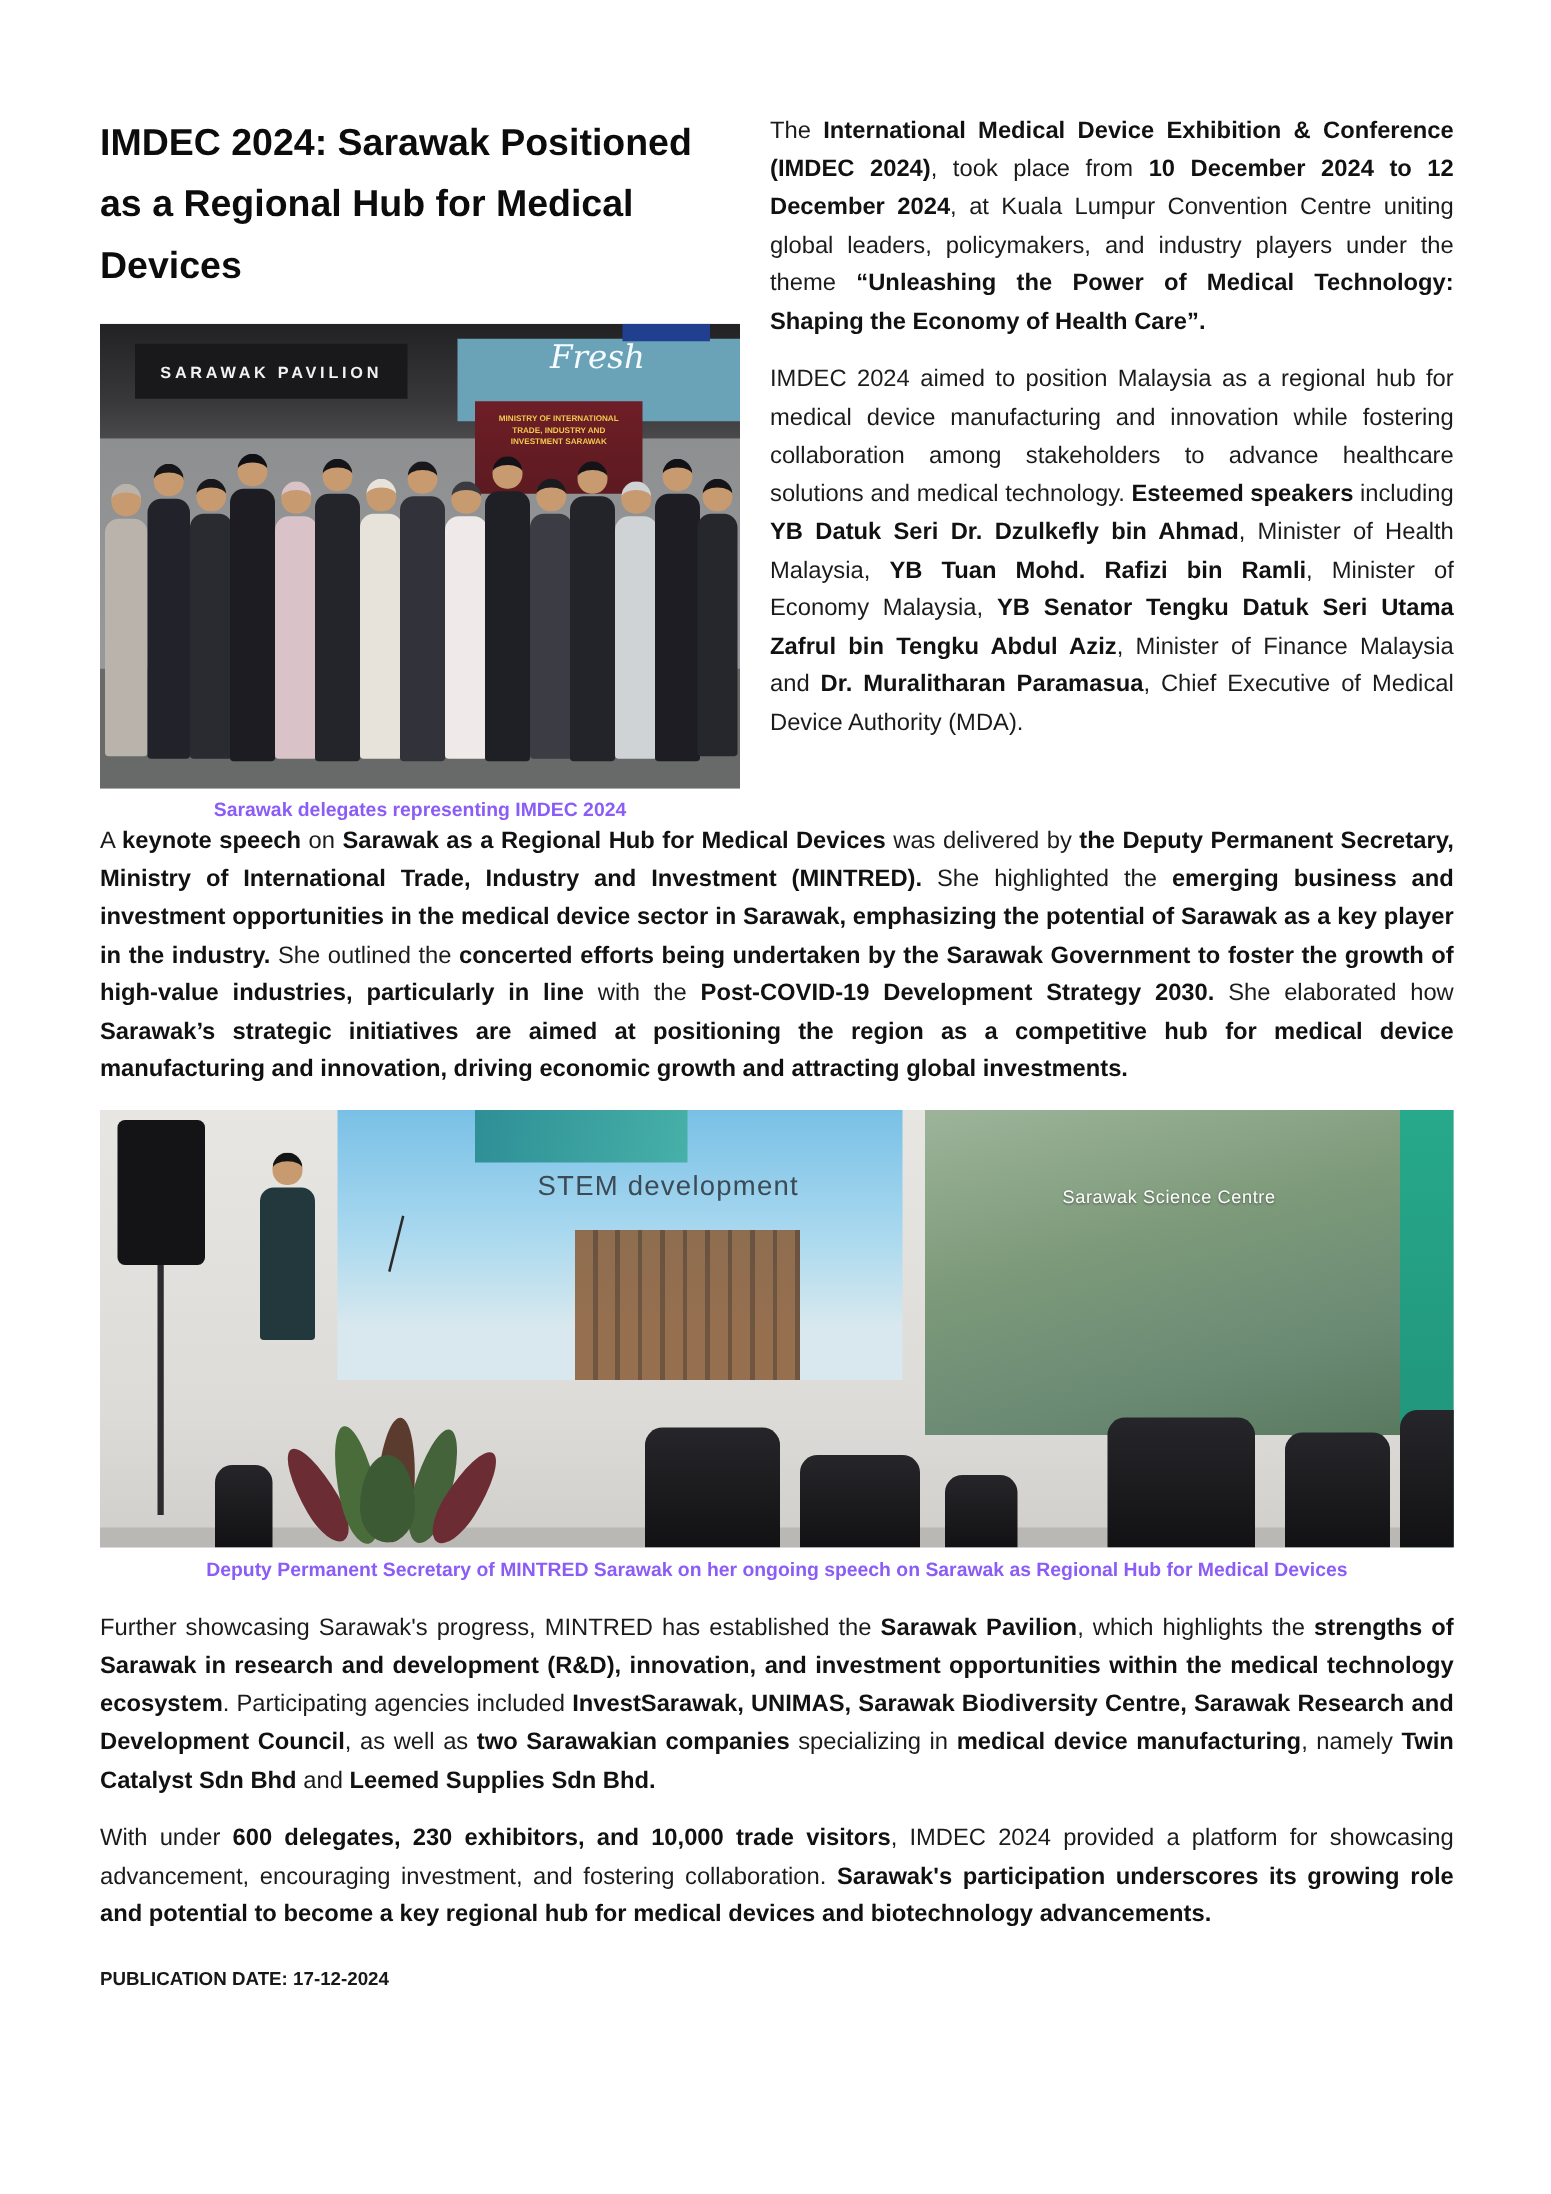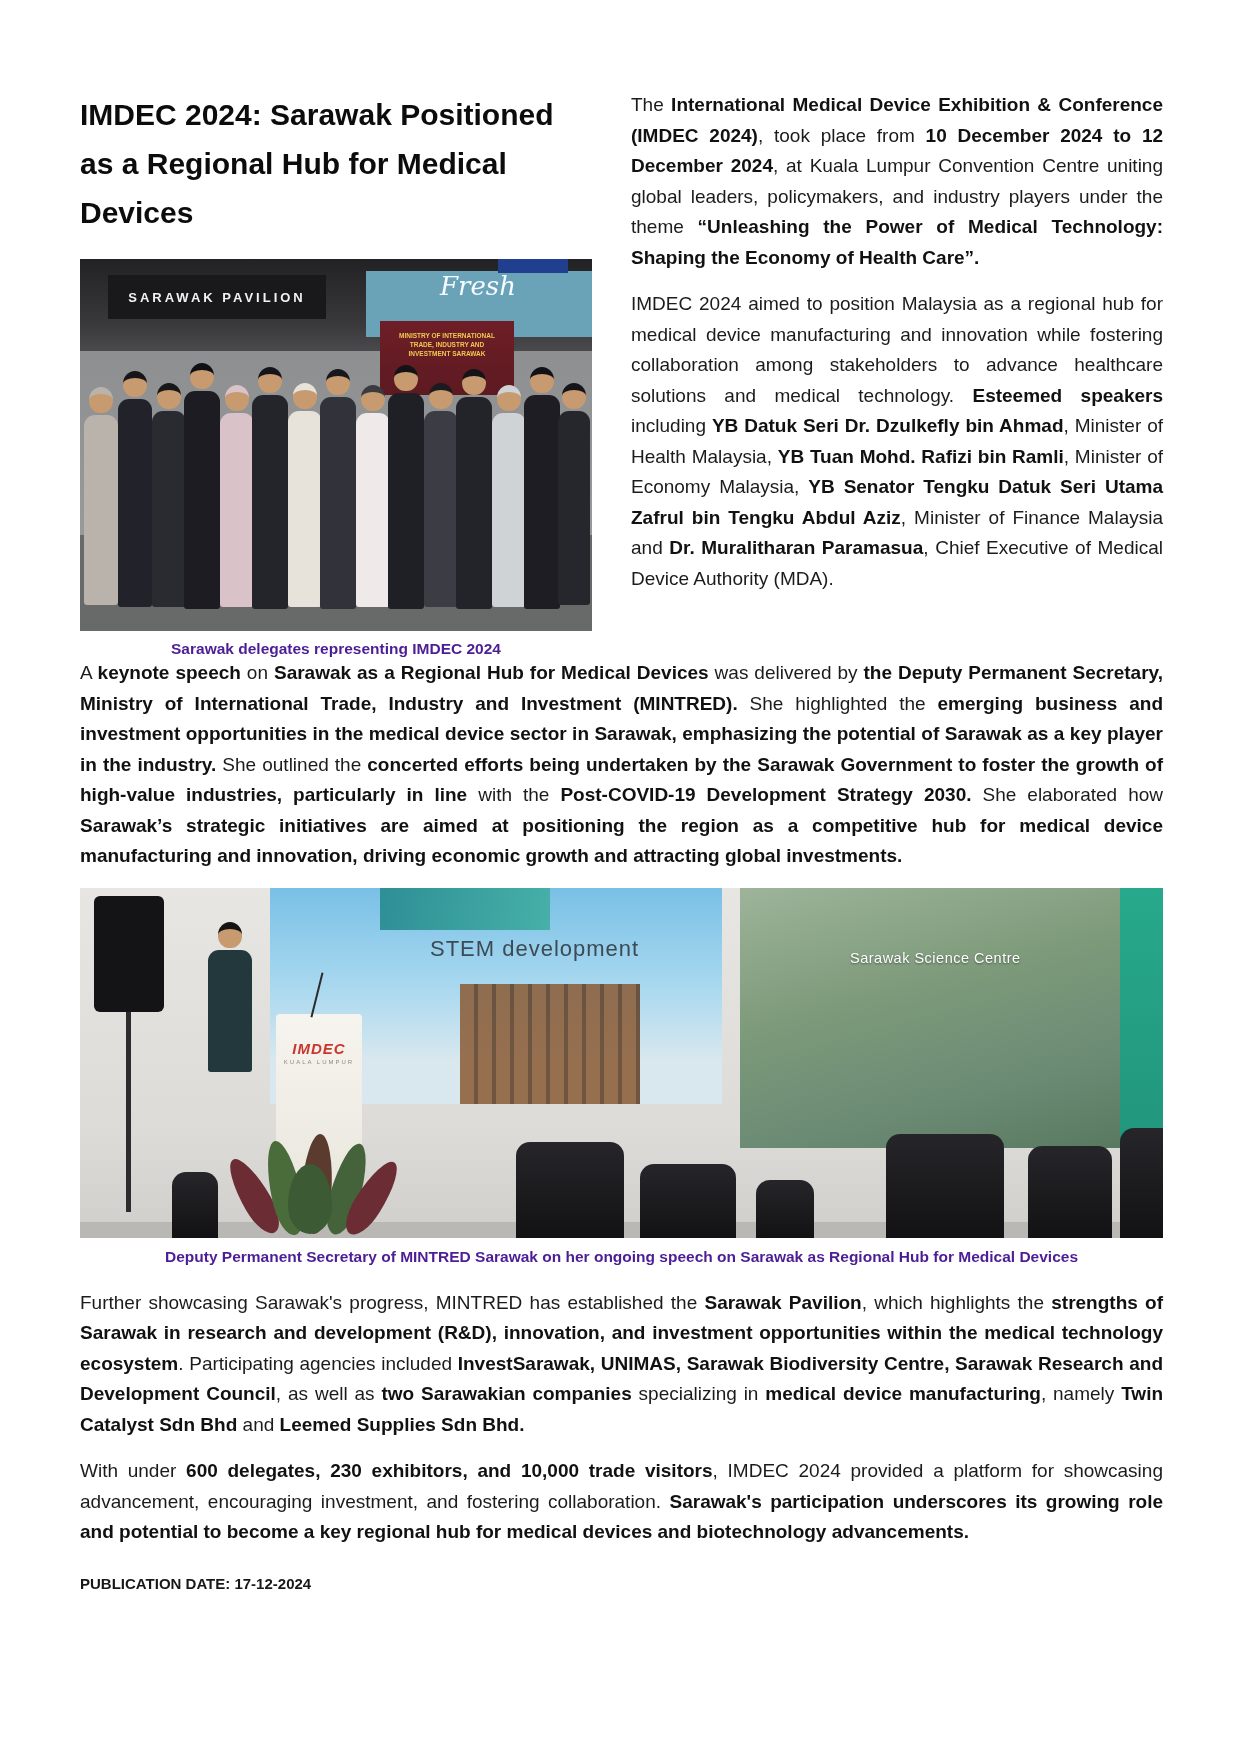--- a/index.html
+++ b/index.html
@@ -5,38 +5,38 @@
   * { margin:0; padding:0; box-sizing:border-box; }
   html,body { background:#ffffff; }
   body {
     width:1241px; height:1755px; overflow:hidden;
     font-family:"Liberation Sans", sans-serif;
     color:#181818;
   }
   .page { padding:90px 78px 0 80px; }
 
   
-  .left-block { float:left; width:512px; margin-right:39px; }
+  .left-block { float:left; width:512px; margin-right:24px; }
   .doc-title {
     font-size:30px; line-height:49px; font-weight:bold; color:#0c0c0c;
     margin-bottom:22px;
   }
 
   
   p.body {
     font-size:19px; line-height:30.5px; text-align:justify;
     margin-bottom:16px; color:#1b1b1b;
   }
   p.body b { color:#111; }
   .clearfix { clear:both; }
 
   
   .caption {
     font-size:15.5px; font-weight:bold; text-align:center;
-    margin-top:9px; color:#4c1d95;
+    margin-top:9px; color:#8b5cf6;
   }
   .caption-wide { margin:10px 0 22px 0; }
 
   
   .photo1 {
     position:relative; width:512px; height:372px; overflow:hidden;
     background:linear-gradient(#87888a 0, #8b8c8e 55%, #74777
 
 6 78%);
   }
@@ -222,24 +222,20 @@
       <div class="ph2-building"></div>
     </div>
     <div class="ph2-screen-right"></div>
     <div class="ph2-right-label">Sarawak Science Centre</div>
     <div class="ph2-teal-banner"></div>
     <div class="ph2-woman person" style="--shirt:#23383c;--skin:#c79a70;--hair:#141414;">
       <div class="p-head"></div>
       <div class="p-body"></div>
     </div>
     <div class="ph2-mic"></div>
-    <div class="ph2-podium">
-      <div class="logo">IMDEC</div>
-      <div class="logo-sub">KUALA LUMPUR</div>
-    </div>
     <div class="ph2-plant" id="plant-layer">
         <div class="leaf" style="left: 10px; top: 30px; width: 28px; height: 84px; transform: rotate(-30deg); background: rgb(107, 45, 51);"></div>
         <div class="leaf" style="left: 40px; top: 16px; width: 30px; height: 96px; transform: rotate(-12deg); background: rgb(74, 107, 58);"></div>
         <div class="leaf" style="left: 72px; top: 10px; width: 30px; height: 100px; transform: rotate(4deg); background: rgb(90, 59, 46);"></div>
         <div class="leaf" style="left: 102px; top: 18px; width: 30px; height: 94px; transform: rotate(16deg); background: rgb(68, 99, 58);"></div>
         <div class="leaf" style="left: 128px; top: 32px; width: 28px; height: 84px; transform: rotate(32deg); background: rgb(107, 45, 51);"></div>
         <div class="leaf" style="left: 58px; top: 40px; width: 44px; height: 70px; transform: rotate(0deg); background: rgb(60, 90, 51);"></div>
       </div>
     <div class="ph2-floorline"></div>
     <div id="chairs-layer">

